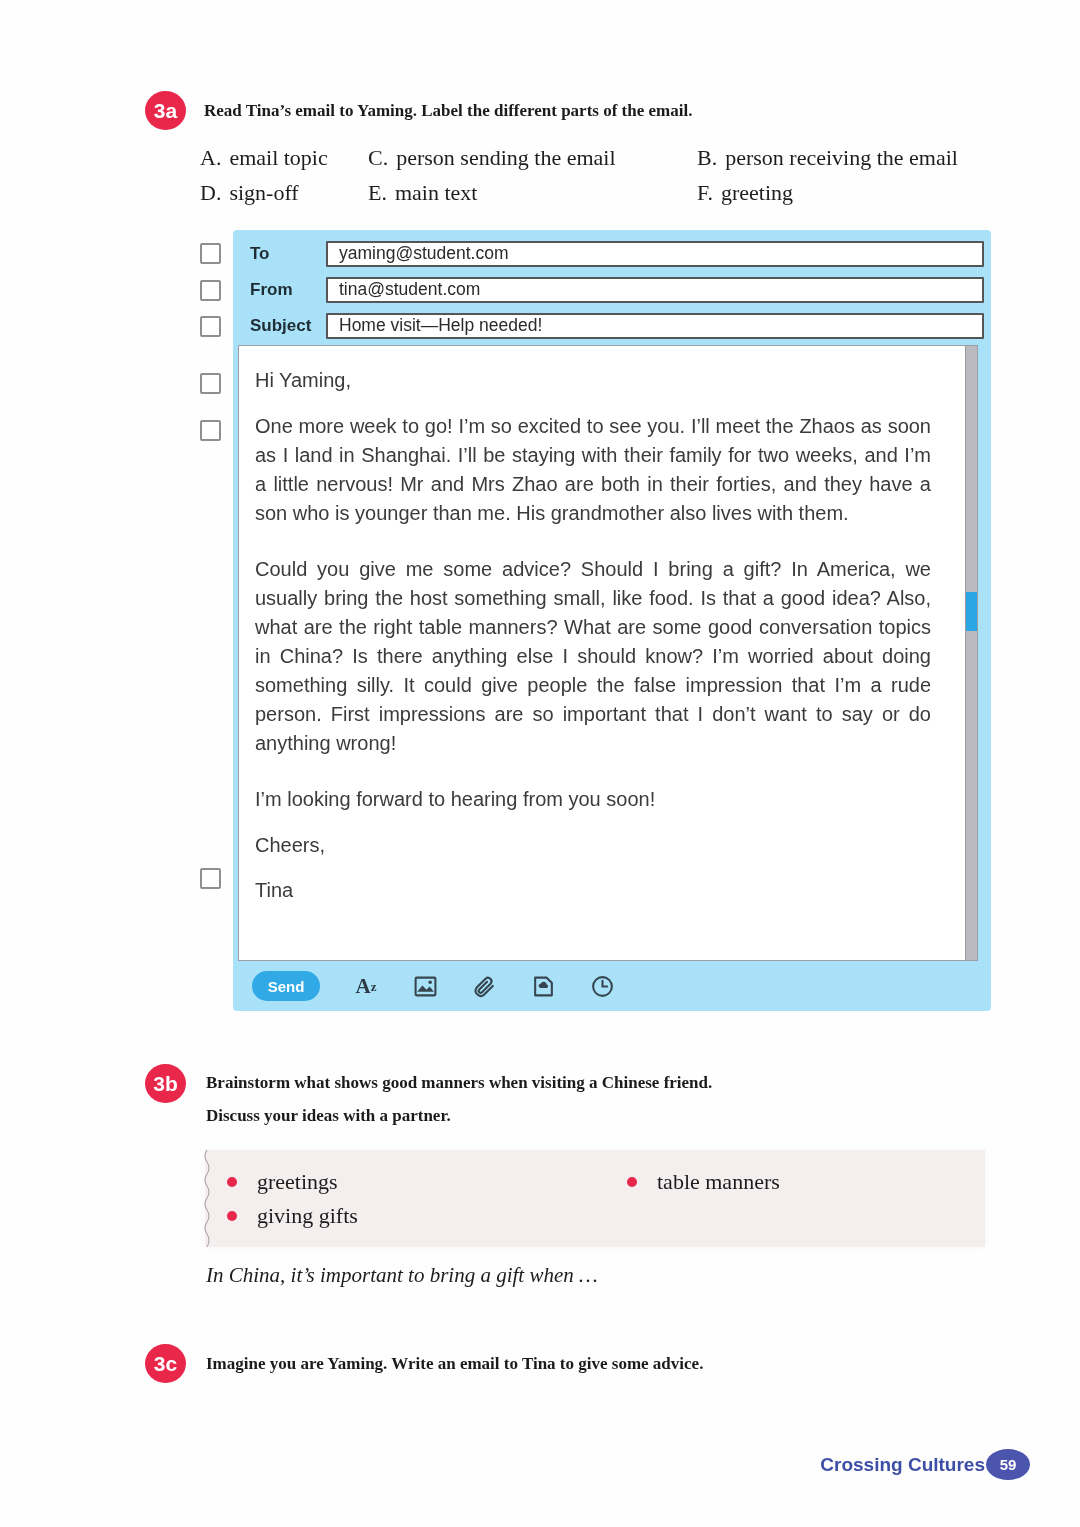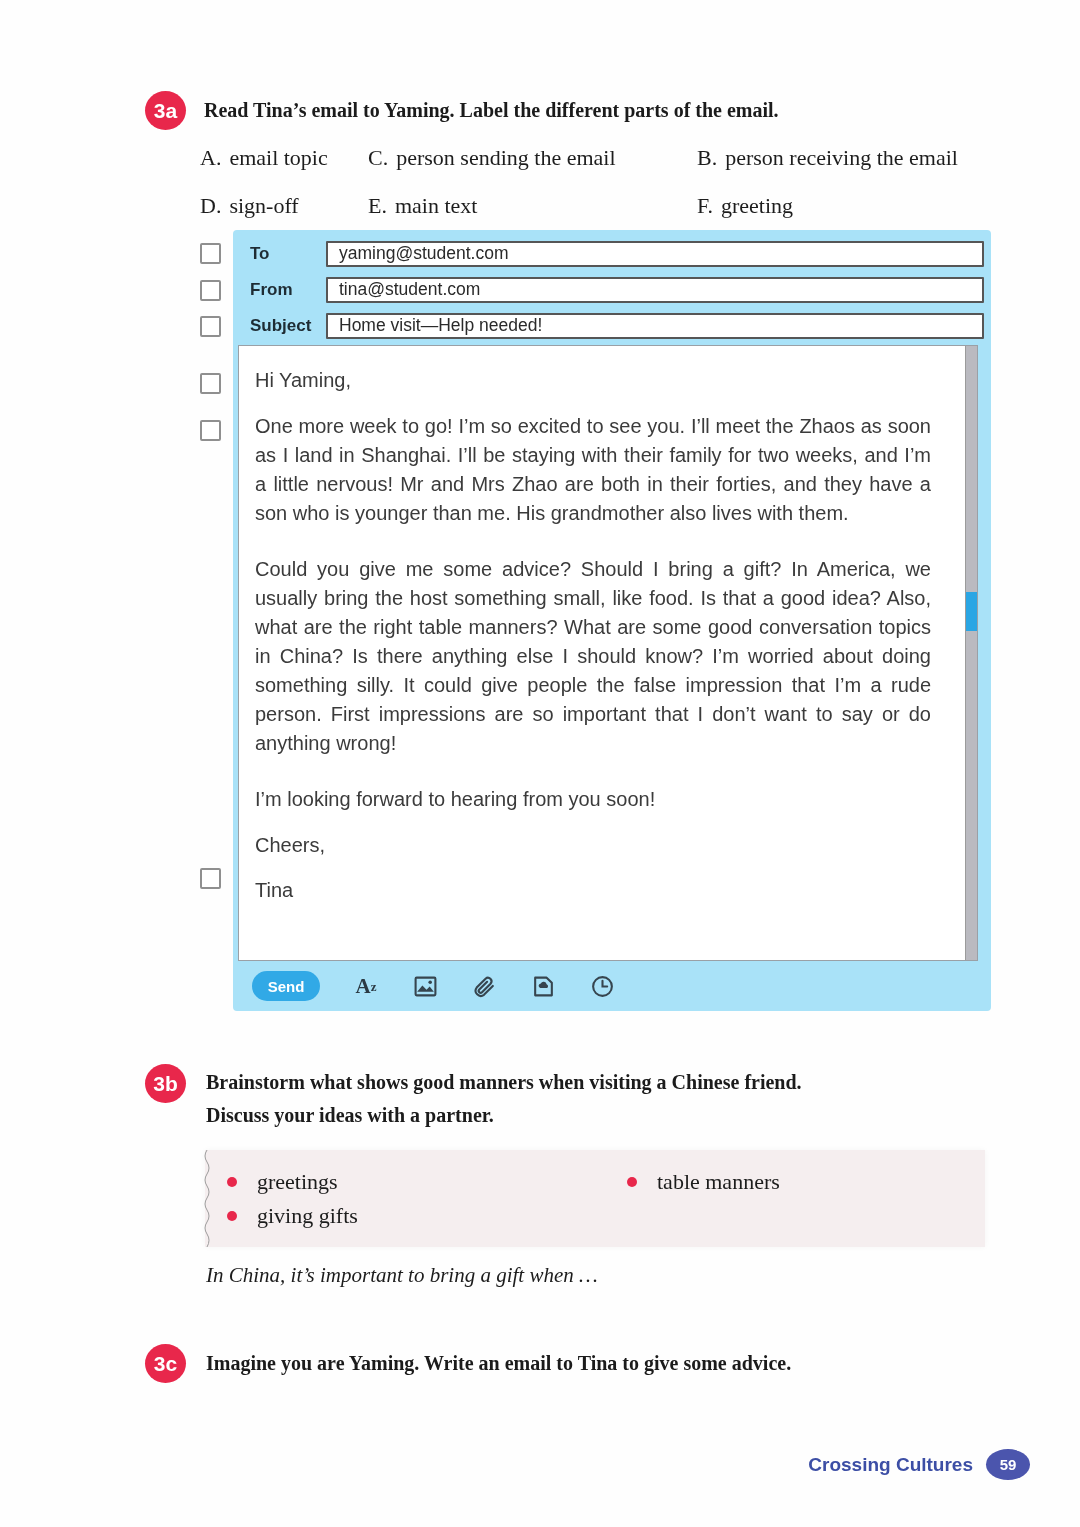--- a/index.html
+++ b/index.html
@@ -23,33 +23,33 @@
     font-family:"Liberation Sans", sans-serif;
     font-weight:bold;
     font-size:21px;
     display:flex; align-items:center; justify-content:center;
   }
 
   .instr {
     position:absolute;
     font-family:"Liberation Serif", serif;
     font-weight:bold;
-    font-size:20px;
+    font-size:17px;
     line-height:33px;
     color:#1b1b1b;
   }
 
   
   .options {
     position:absolute;
     left:200px; top:142px;
     width:800px;
     display:grid;
     grid-template-columns:168px 329px auto;
-    row-gap:16px;
+    row-gap:3px;
     font-family:"Liberation Serif", serif;
     font-size:22px;
     line-height:32px;
     color:#1d1d1d;
   }
   .option .letter { margin-right:8px; }
 
   
   .email-wrap { position:absolute; left:200px; top:230px; width:792px; height:782px; }
   .checkbox {
@@ -182,21 +182,21 @@
     font-size:21px;
     color:#1c1c1c;
     font-family:Liberation Serif, serif;
   }
 
   
   .footer {
     position:absolute;
     right:50px; top:1449px;
     display:flex; align-items:center;
-    gap:13px;
+    gap:1px;
     justify-content:center;
   }
   .footer-title {
     font-weight:bold;
     font-size:19px;
     color:#3c4ea5;
   }
   .page-badge {
     width:44px; height:31px;
     border-radius:50%;

